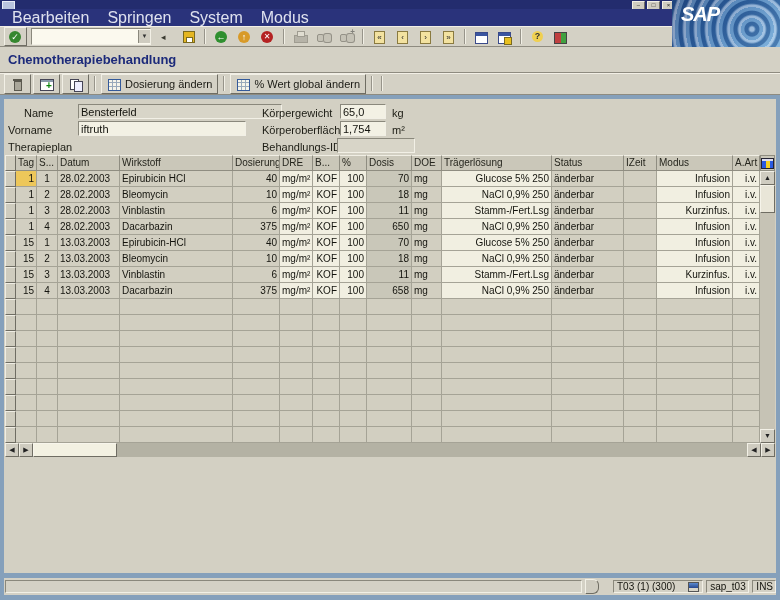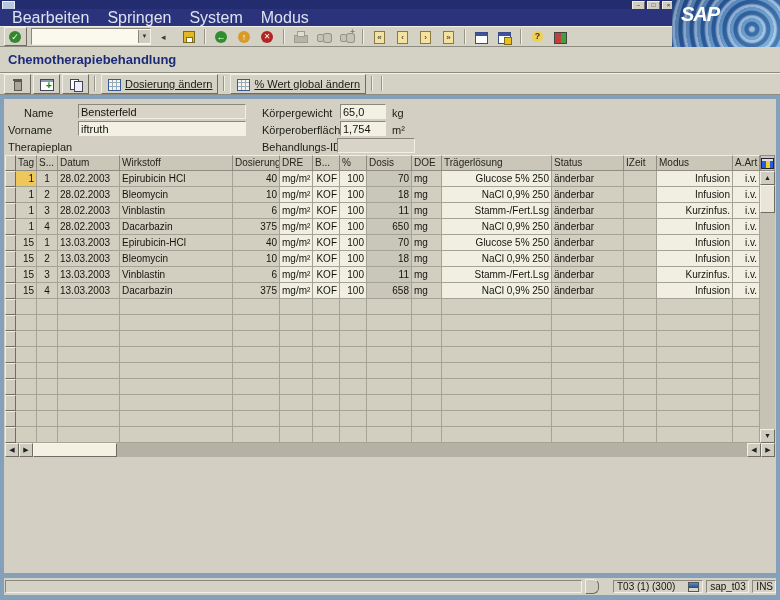--- a/index.html
+++ b/index.html
@@ -32,21 +32,21 @@
                 font-size:6px;line-height:13px;text-align:center;color:#333;}
   .tb-sep{width:1px;height:15px;background:#97948a;border-right:1px solid #f2f0e6;margin:0 3px;}
   .grayed{opacity:.5;}
   
   #titleband{position:absolute;left:0;top:47px;width:780px;height:25px;background:#d4d1c5;}
   #screentitle{position:absolute;left:8px;top:5px;font-size:13px;font-weight:bold;color:#1c2a7a;}
   #apptoolbar{position:absolute;left:0;top:72px;width:780px;height:23px;background:#d4d1c5;
               border-top:1px solid #8e8b80;box-shadow:inset 0 1px 0 #f2efe6;box-sizing:border-box;
               display:flex;align-items:center;padding-left:4px;gap:2px;border-bottom:1px solid #8e8b80;}
   .appbtn{height:18px;display:inline-flex;align-items:center;gap:3px;padding:0 5px;background:#d4d1c5;
-          border:1px solid;border-color:#f2f0e6 #6f6d63 #6f6d63 #f2f0e6;font-size:11px;color:#1a1a14;cursor:default;text-decoration:underline;}
+          border:1px solid;border-color:#f2f0e6 #6f6d63 #6f6d63 #f2f0e6;font-size:11px;color:#1a1a14;cursor:default;}
   
   #mainpanel{position:absolute;left:4px;top:99px;width:772px;height:474px;background:#d3d0c3;}
   .flabel{position:absolute;font-size:11px;color:#1c1c14;}
   .ffield{position:absolute;height:15px;box-sizing:border-box;border:1px solid;
           border-color:#8a887c #f2f0e6 #f2f0e6 #8a887c;font-size:11px;padding:0 2px;color:#14140e;}
   .f-beige{background:#d8d5c8;} .f-white{background:#f3f1e4;}
   
   #tablewrap{position:absolute;left:1px;top:56px;width:770px;height:302px;}
   #grid{position:absolute;left:0;top:0;width:755px;}
   .trow{display:flex;height:16px;}
@@ -250,21 +250,21 @@
     <span class="appbtn">
       <span class="icn i-grid"></span>
       <span class="albl">% Wert global ändern</span>
     </span>
     <span class="tb-sep"></span>
     <span class="tb-sep"></span>
   </div>
 
 <div id="mainpanel">
   <span class="flabel" style="left:20px;top:8px;">Name</span>
-  <input class="ffield f-beige" style="left: 74px; top: 5px; width: 168px;" value="Bensterfeld">
+  <input class="ffield f-beige" style="left: 74px; top: 5px; width: 204px;" value="Bensterfeld">
   <span class="flabel" style="left:4px;top:25px;">Vorname</span>
   <input class="ffield f-white" style="left: 74px; top: 22px; width: 168px;" value="iftruth">
   <span class="flabel" style="left:4px;top:42px;">Therapieplan</span>
 
   <span class="flabel" style="left:258px;top:8px;">Körpergewicht</span>
   <input class="ffield f-white" style="left: 336px; top: 5px; width: 46px;" value="65,0">
   <span class="flabel" style="left:388px;top:8px;">kg</span>
   <span class="flabel" style="left:258px;top:25px;">Körperoberfläche</span>
   <input class="ffield f-white" style="left: 336px; top: 22px; width: 46px;" value="1,754">
   <span class="flabel" style="left:388px;top:25px;">m²</span>

